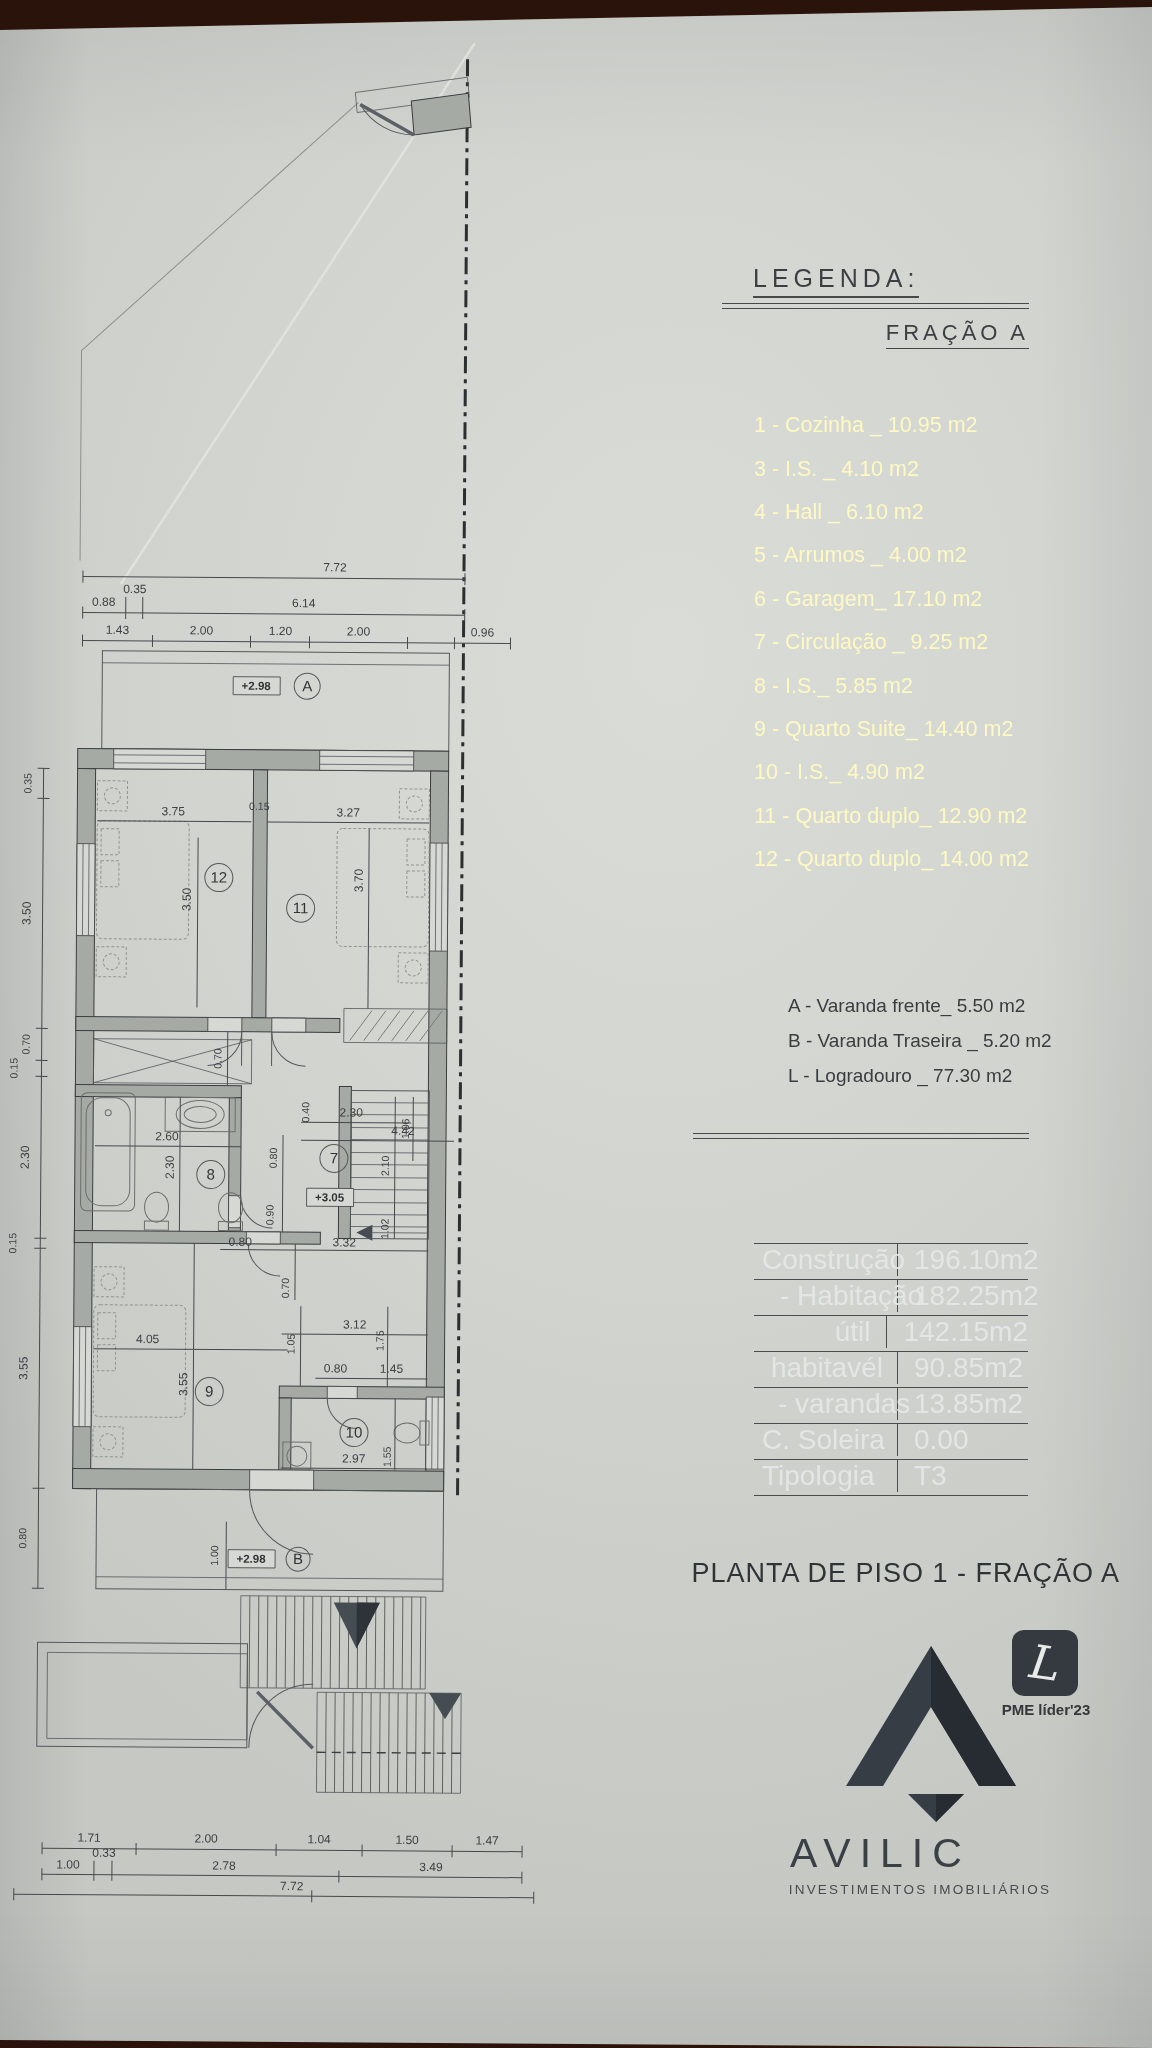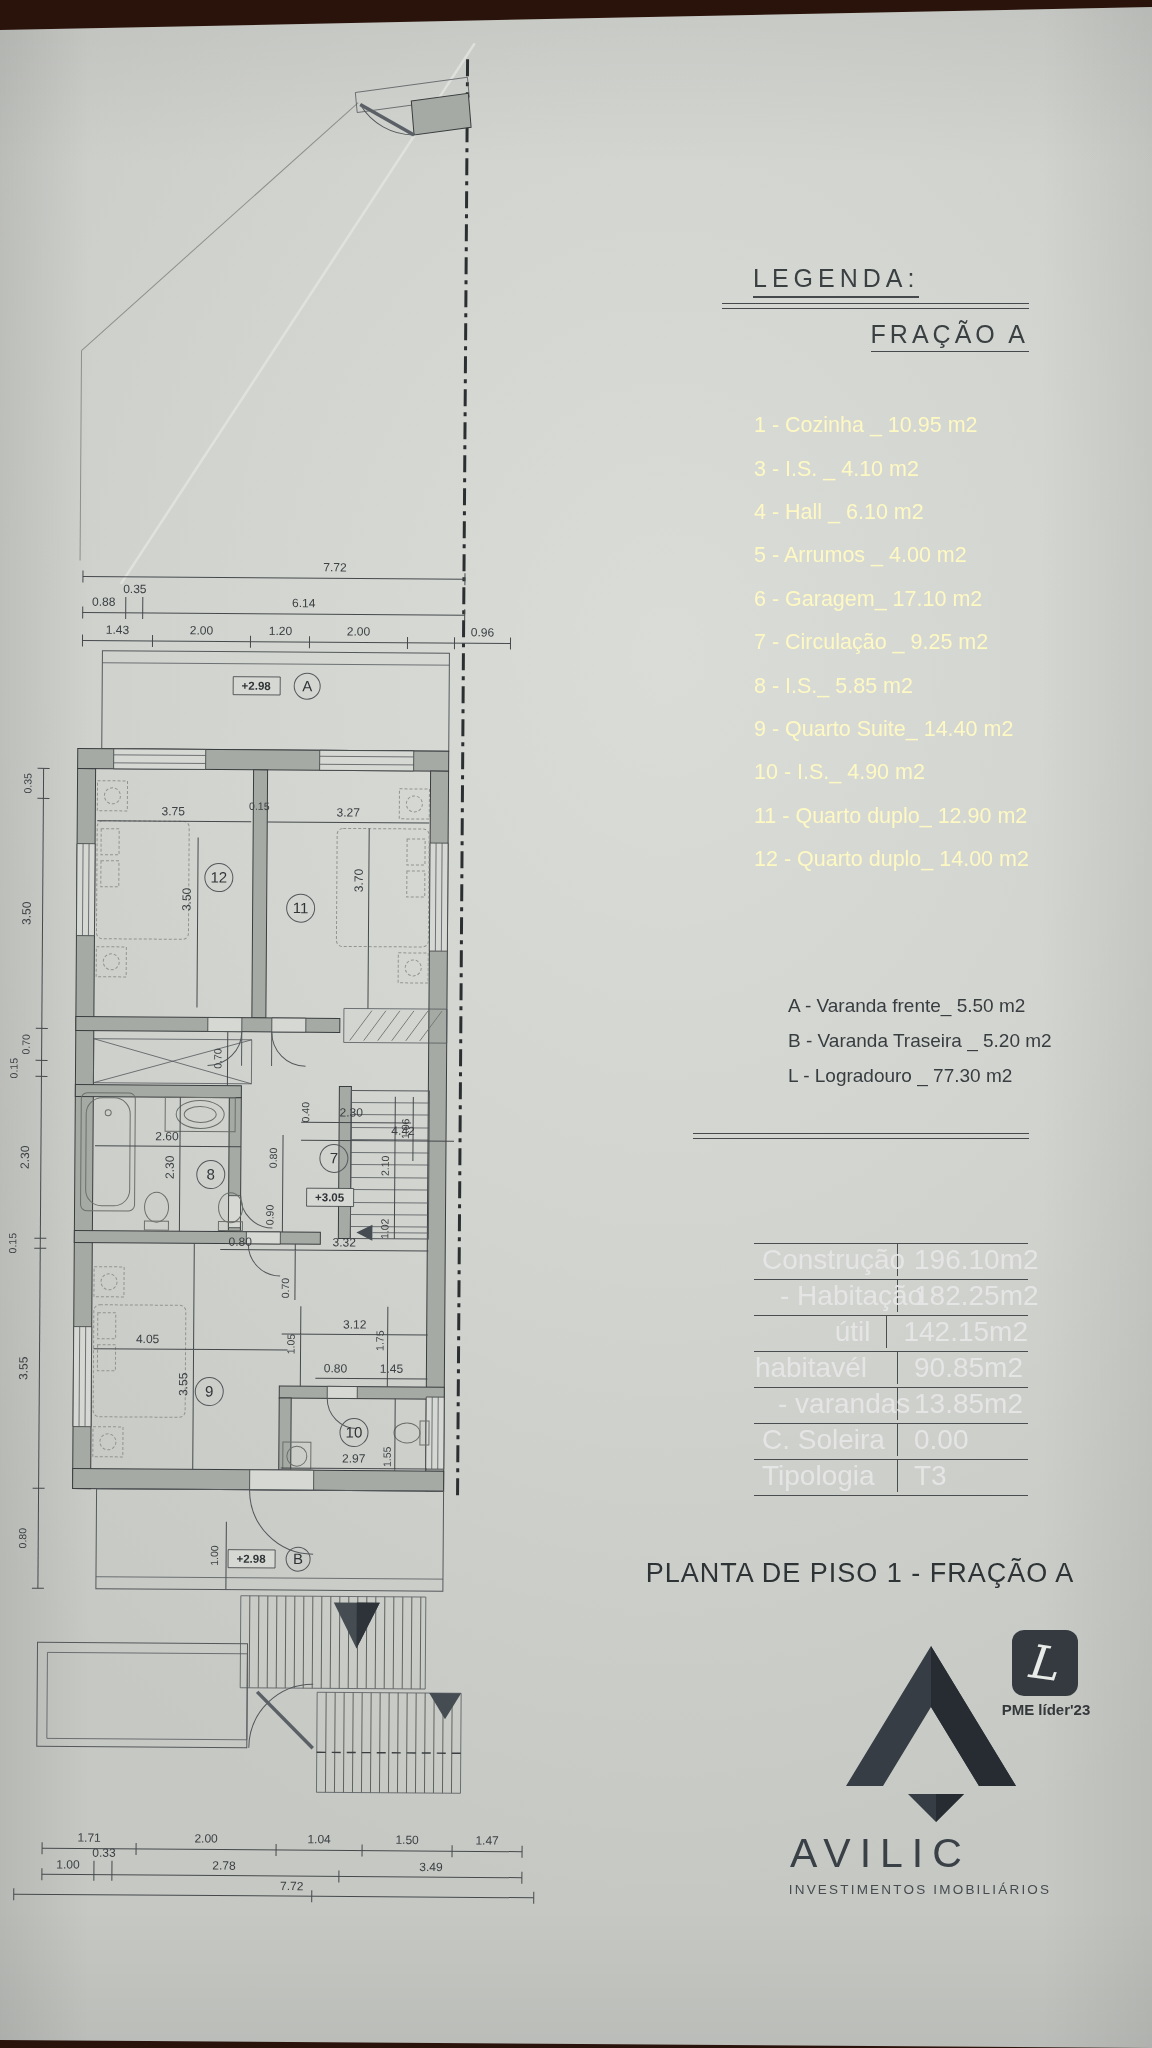--- a/index.html
+++ b/index.html
@@ -30,39 +30,39 @@
   .hatch{stroke:#70746f;stroke-width:.9}
   .vhatch{stroke:#5f635e;stroke-width:1}
   .tri{fill:#454c52}.tri2{fill:#2d3338}
   .leaf{stroke:#5a6065;stroke-width:3.5}
   
   .legend-h{position:absolute;left:753px;top:264px;font-size:25px;letter-spacing:5px;color:#3a3f42;
     border-bottom:2px solid #45494c;padding-bottom:3px;white-space:nowrap}
   .sep{position:absolute;height:4px;border-top:1.6px solid #46494c;border-bottom:1.3px solid #46494c}
   #sep1{left:722px;top:303px;width:307px}
   #sep2{left:693px;top:1133px;width:336px}
-  .fracao{position:absolute;left:860px;top:320px;width:169px;text-align:right;font-size:25px;
+  .fracao{position:absolute;left:860px;top:320px;width:169px;text-align:right;font-size:22px;
     letter-spacing:4px;color:#3a3f42;white-space:nowrap}
   .fracao span{border-bottom:1.6px solid #45494c;padding-bottom:2px;display:inline-block}
   .legend-list{position:absolute;left:754px;top:404px;list-style:none;margin:0;padding:0;
     font-size:21.5px;color:#fef9c3}
   .legend-list li{height:43.4px;display:flex;align-items:center;white-space:nowrap}
   .legend-sub{position:absolute;left:788px;top:988px;list-style:none;margin:0;padding:0;
     font-size:19px;color:#383d40}
   .legend-sub li{height:35px;display:flex;align-items:center;white-space:nowrap}
   .areas{position:absolute;left:754px;top:1243px;width:274px;border-top:1.4px solid #4a4d4f}
   .arow{display:flex;height:35px;border-bottom:1.2px solid #4a4d4f;font-size:28px;color:#e5e5e5;align-items:flex-start}
   .arow .lbl{width:144px;border-right:1.2px solid #4a4d4f;display:flex;align-items:center;
     padding:0 8px;box-sizing:border-box;white-space:nowrap}
   .arow .val{flex:1;display:flex;align-items:center;padding-left:16px;white-space:nowrap}
   .arow:nth-child(2) .lbl{padding-left:26px}
   .arow:nth-child(3) .lbl{justify-content:flex-end;padding-right:16px}
-  .arow:nth-child(4) .lbl{justify-content:flex-end;padding-right:30px}
+  .arow:nth-child(4) .lbl{justify-content:flex-end;padding-right:14px}
   .arow:nth-child(5) .lbl{padding-left:24px}
-  .title{position:absolute;left:600px;top:1558px;width:520px;text-align:center;font-size:27px;
+  .title{position:absolute;left:600px;top:1558px;width:520px;text-align:right;font-size:27px;
     letter-spacing:1px;color:#2e3336;white-space:nowrap}
   .brand-name{position:absolute;left:790px;top:1830px;width:260px;text-align:left;font-size:41px;
     letter-spacing:9px;color:#394046}
   .brand-tag{position:absolute;left:770px;top:1882px;width:300px;text-align:center;font-size:13.5px;
     letter-spacing:2.2px;color:#464c50;white-space:nowrap}
   #logo-svg{left:836px;top:1636px}
   .badge{position:absolute;left:1012px;top:1630px;width:66px;height:66px;background:#343a3f;
     border-radius:12px;display:flex;align-items:center;justify-content:center}
   .badge .l{color:#e9ebe9;font-family:"DejaVu Serif",serif;font-style:italic;font-size:46px;
     transform:rotate(8deg);line-height:1}

